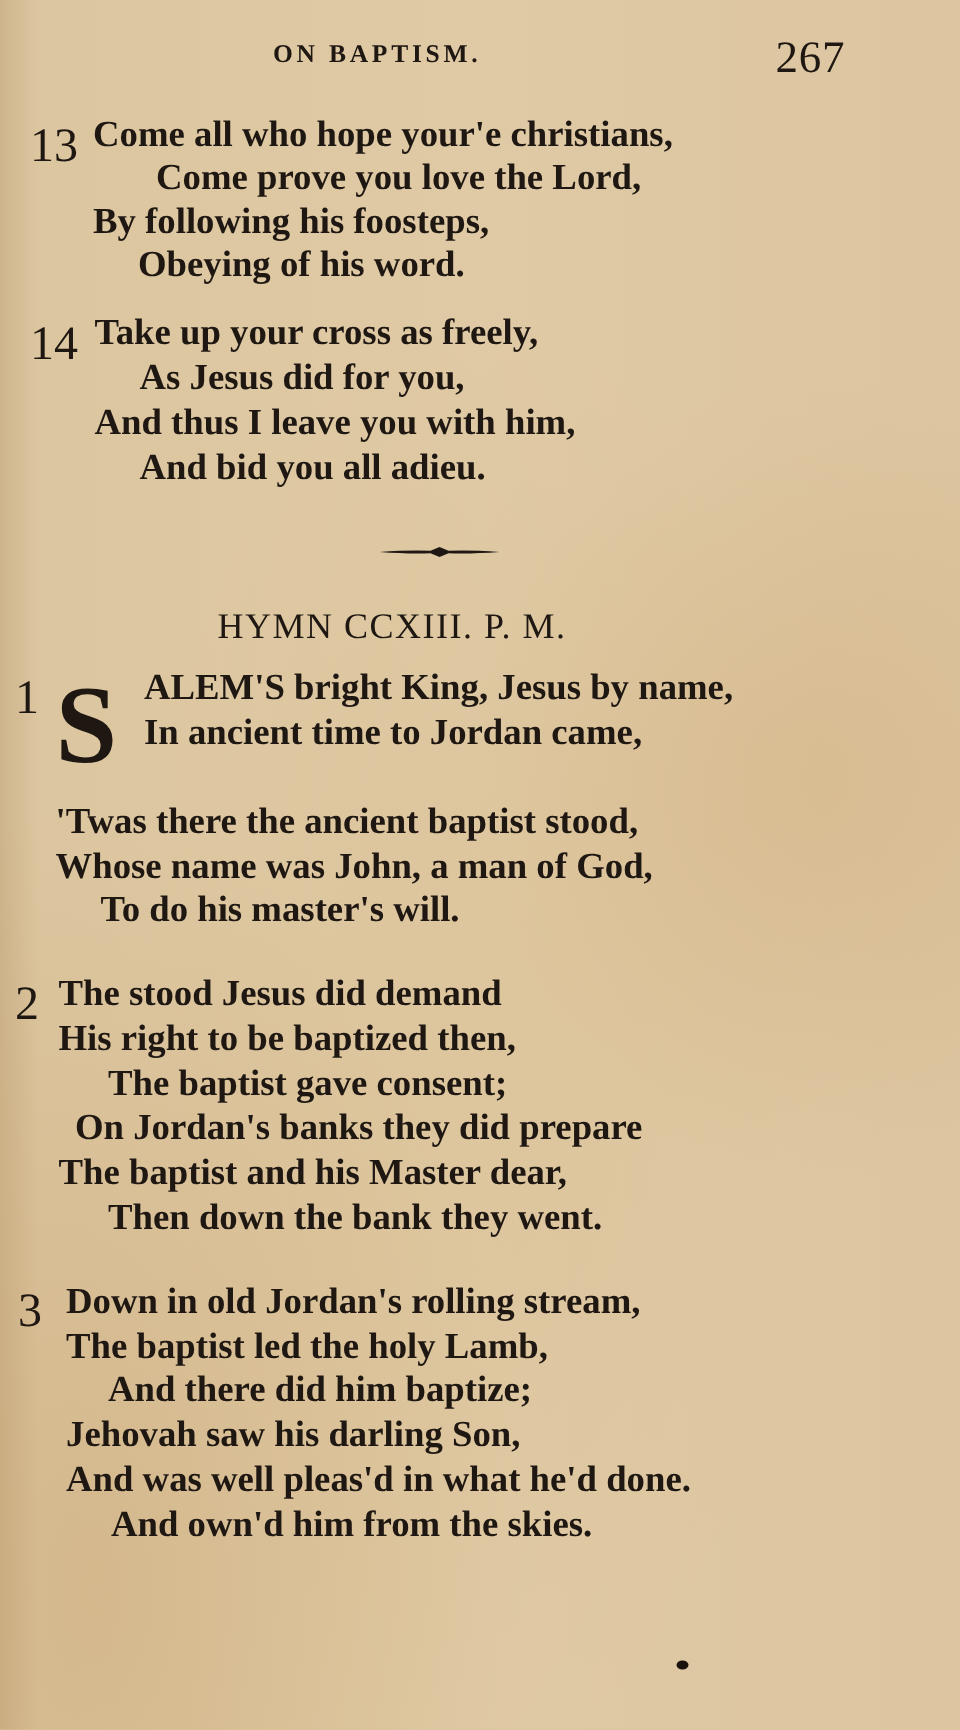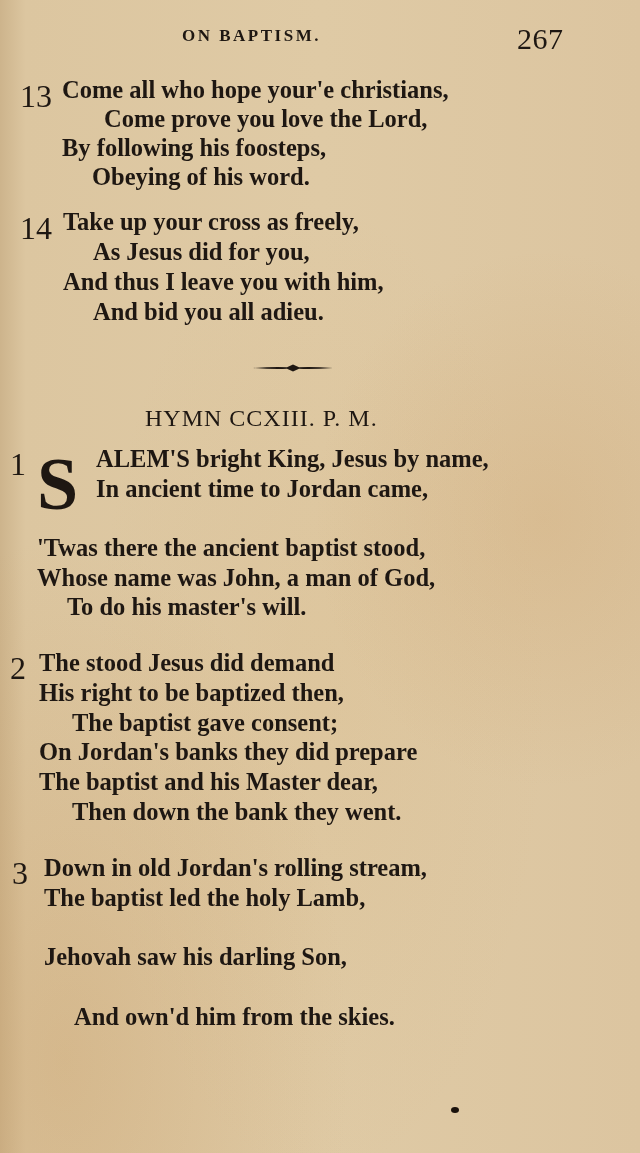--- a/index.html
+++ b/index.html
@@ -115,24 +115,26 @@
   <div class="line" style="top:447px;left:96px;">ALEM'S bright King, Jesus by name,</div>
   <div class="line" style="top:477px;left:96px;">In ancient time to Jordan came,</div>
   <div class="line" style="top:536px;left:37px;">'Twas there the ancient baptist stood,</div>
   <div class="line" style="top:566px;left:37px;">Whose name was John, a man of God,</div>
   <div class="line" style="top:595px;left:67px;">To do his master's will.</div>
 
   <div class="verse-num" style="top:652px;left:10px;">2</div>
   <div class="line" style="top:651px;left:39px;">The stood Jesus did demand</div>
   <div class="line" style="top:681px;left:39px;">His right to be baptized then,</div>
   <div class="line" style="top:711px;left:72px;">The baptist gave consent;</div>
-  <div class="line" style="top:740px;left:39px;text-align:center;">On Jordan's banks they did prepare</div>
+  <div class="line" style="top:740px;left:50px;text-align:center;">On Jordan's banks they did prepare</div>
   <div class="line" style="top:770px;left:39px;">The baptist and his Master dear,</div>
   <div class="line" style="top:800px;left:72px;">Then down the bank they went.</div>
 
   <div class="verse-num" style="top:857px;left:12px;">3</div>
   <div class="line" style="top:856px;left:44px;">Down in old Jordan's rolling stream,</div>
   <div class="line" style="top:886px;left:44px;">The baptist led the holy Lamb,</div>
+  <div class="line" style="top:915px;left:72px;">And there did him baptize;</div>
   <div class="line" style="top:945px;left:44px;">Jehovah saw his darling Son,</div>
+  <div class="line" style="top:975px;left:44px;">And was well pleas'd in what he'd done.</div>
   <div class="line" style="top:1005px;left:74px;">And own'd him from the skies.</div>
 
   <div class="spot"></div>
 </div>
 
 </body></html>

